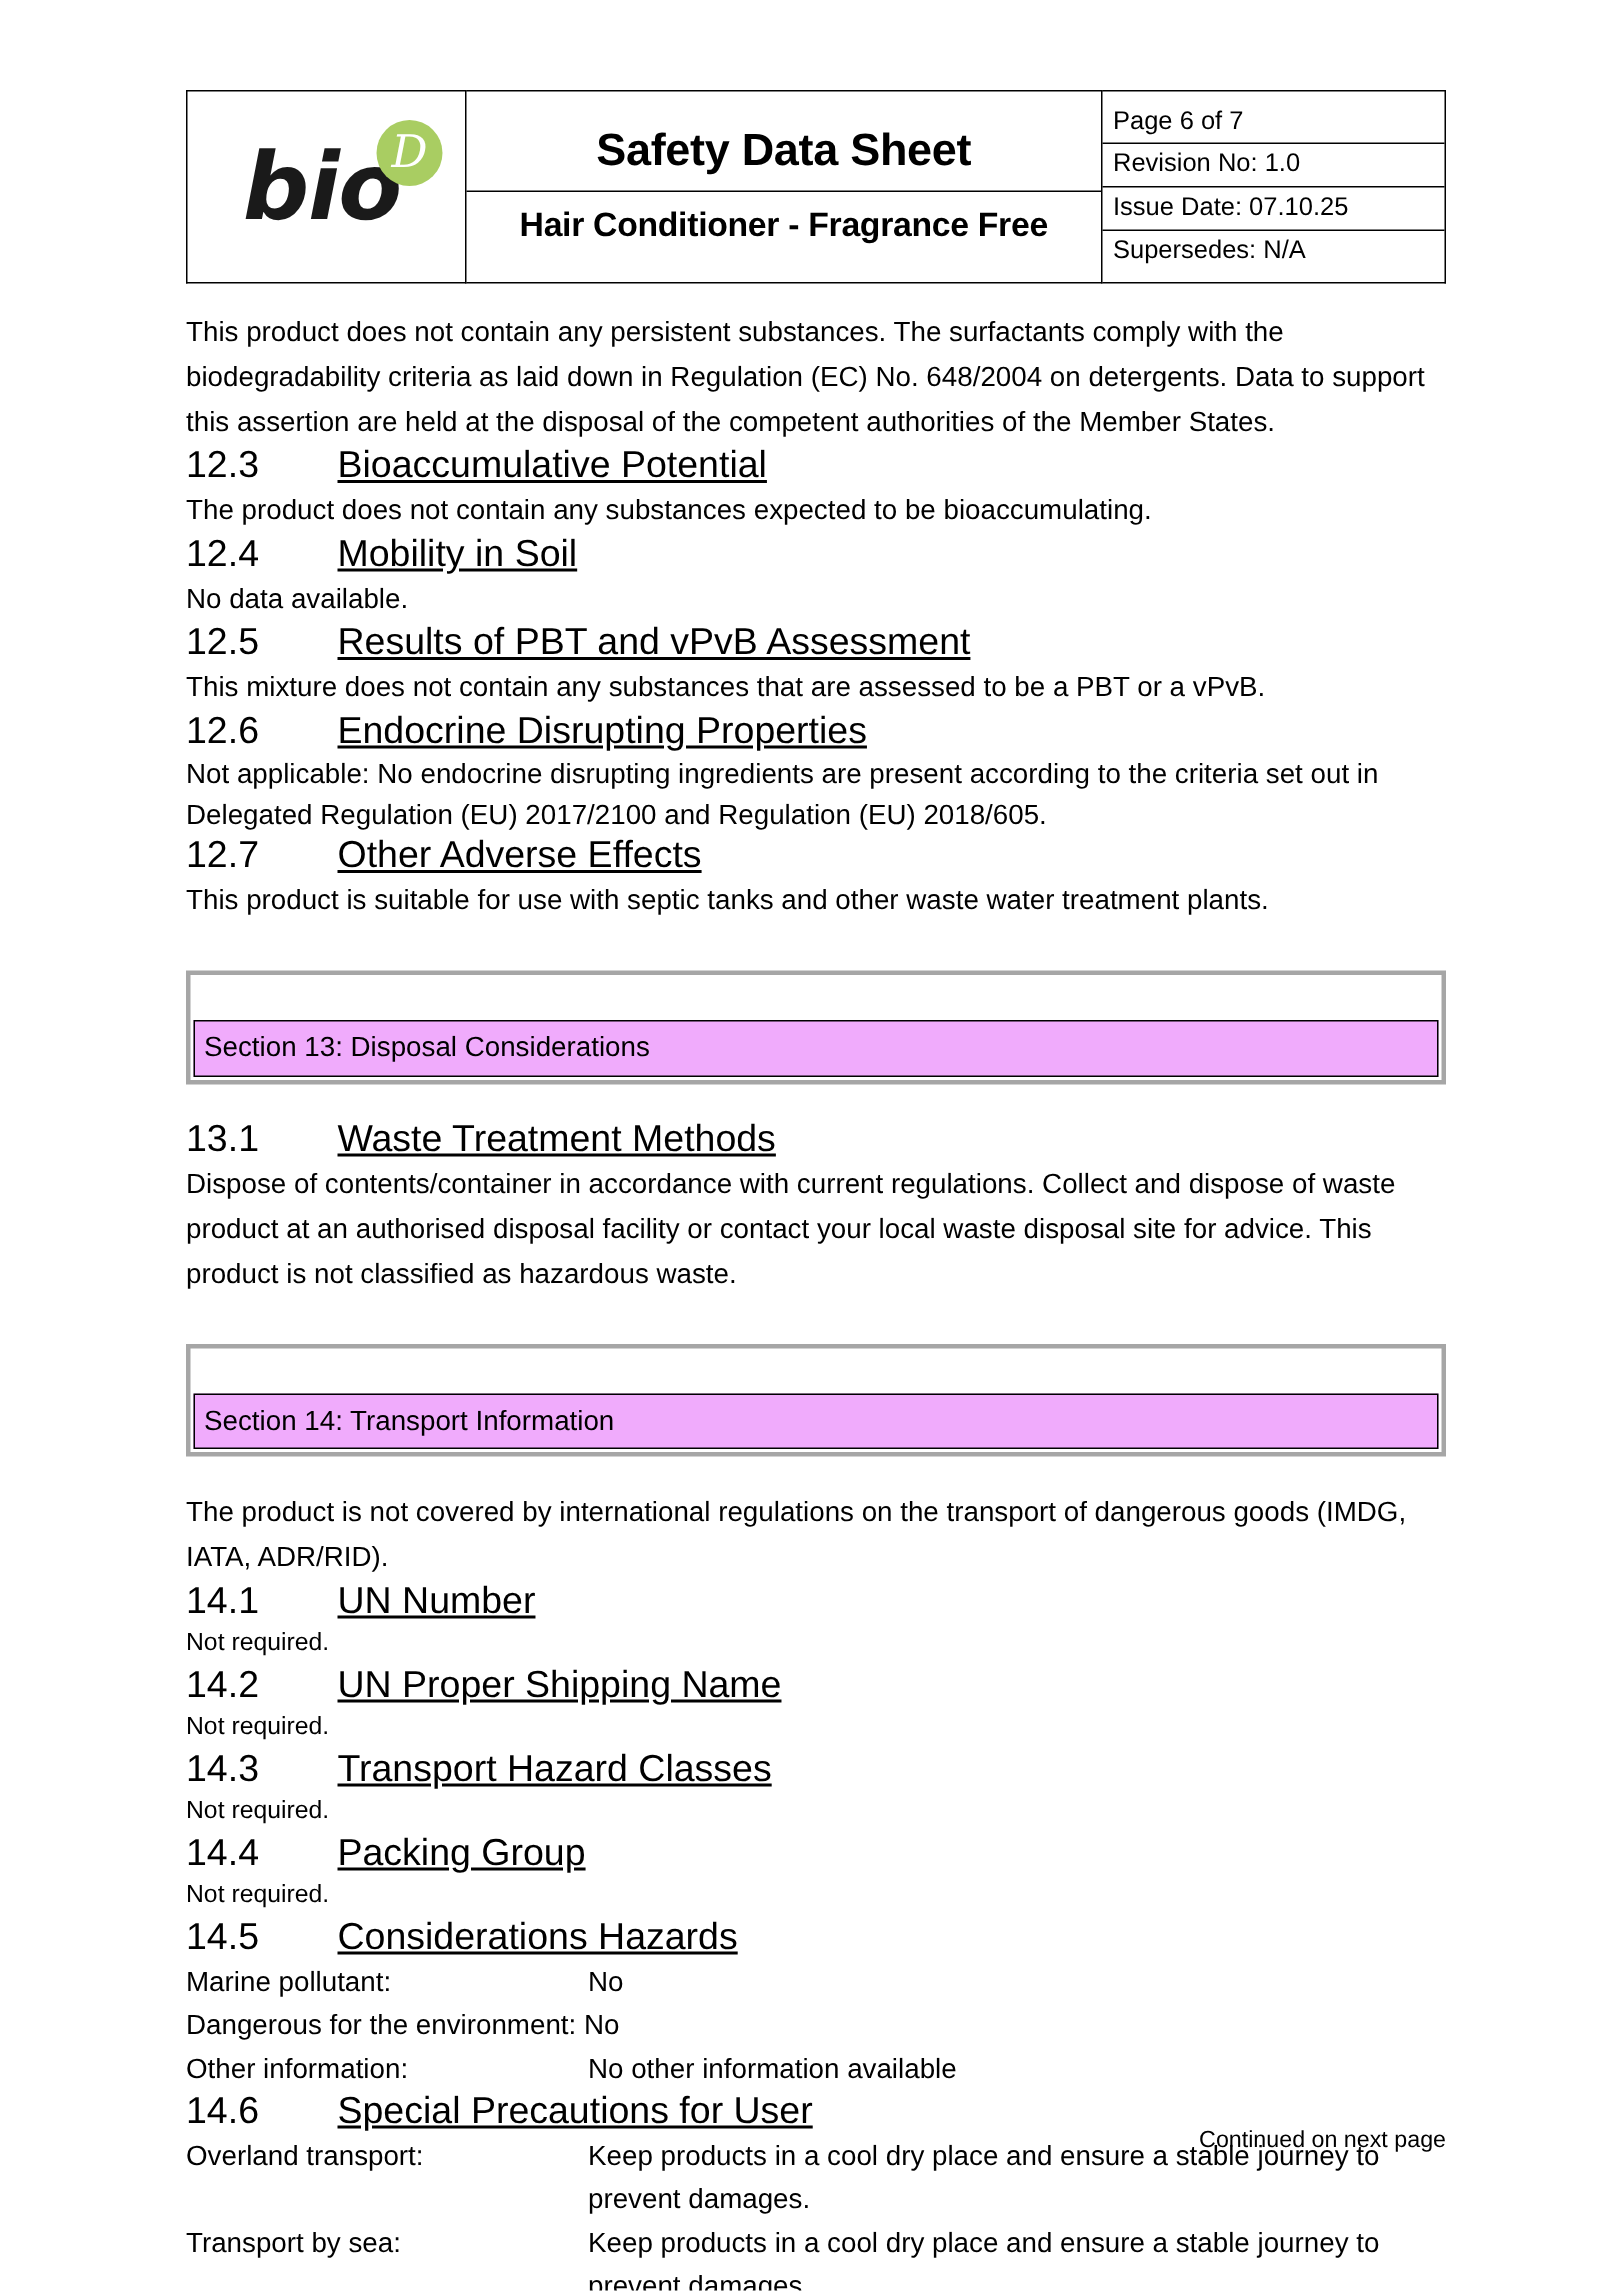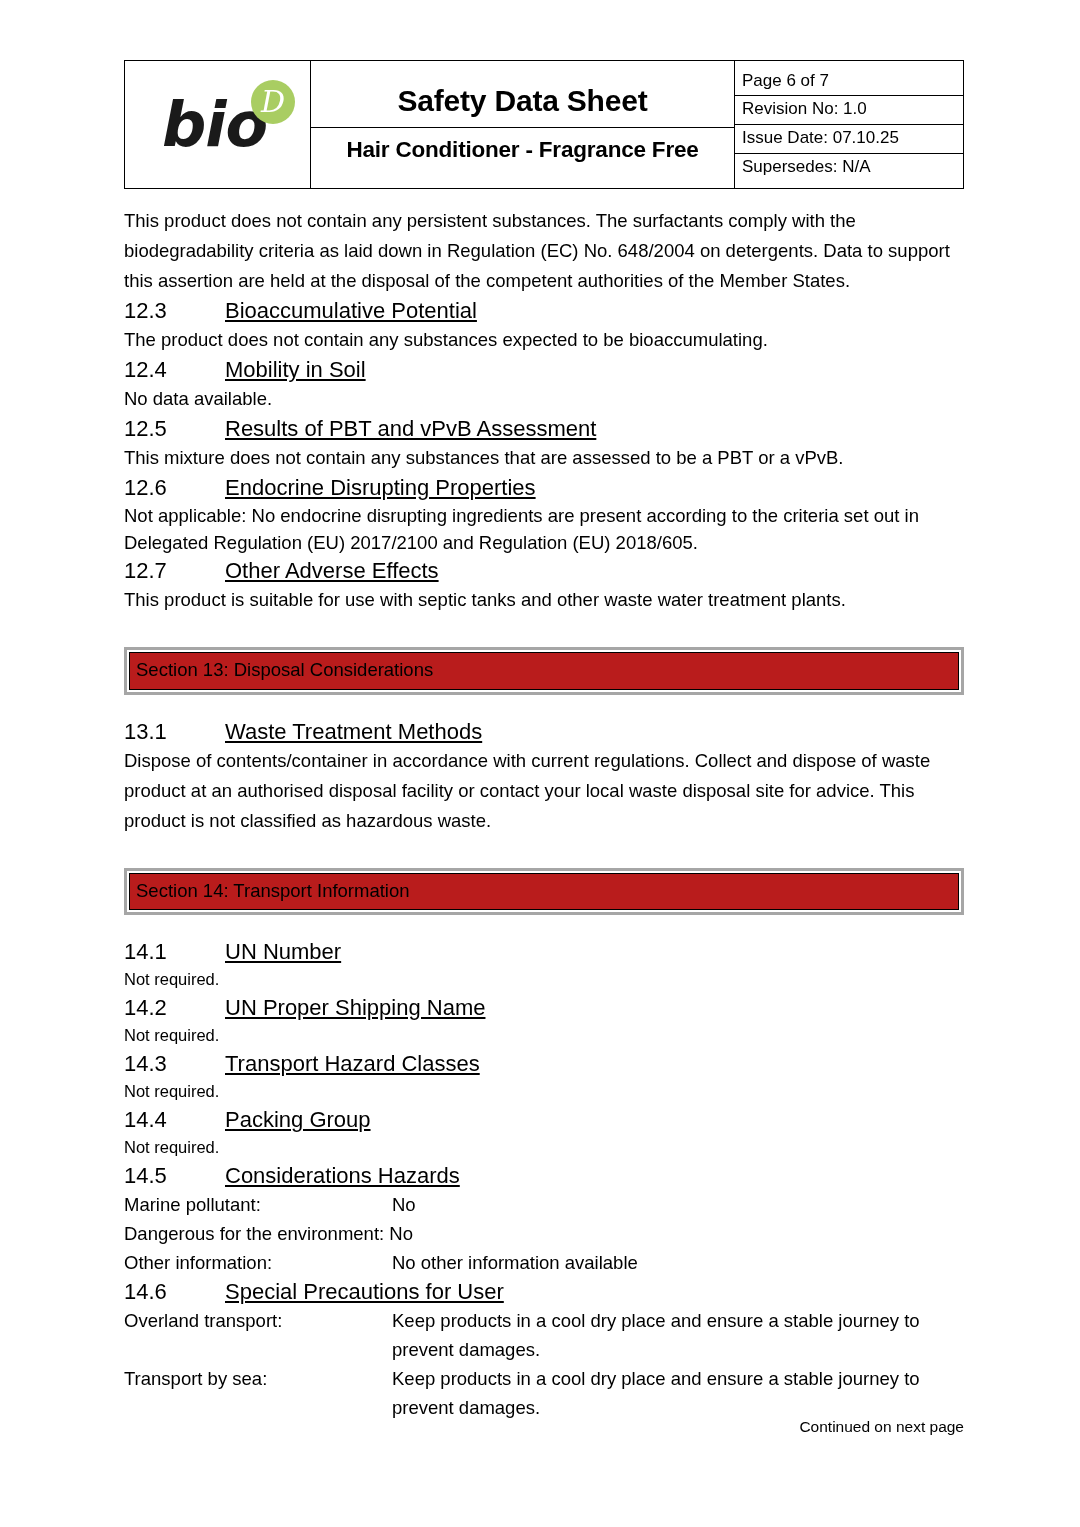--- a/index.html
+++ b/index.html
@@ -137,21 +137,21 @@
     line-height: 27px;
     margin: 0;
   }
   .small-note {
     font-size: 16.5px;
     line-height: 27px;
     margin: 0;
   }
 
   .subhead {
-    font-size: 22px;
+    font-size: 25px;
     line-height: 29px;
     margin: 0;
     display: flex;
   }
   .subhead .num {
     width: 72px;
     flex: 0 0 72px;
   }
   .subhead .title {
     text-decoration: underline;
@@ -180,24 +180,25 @@
 
   
   .section-banner {
     border: 3px solid #a6a6a6;
     padding: 2px;
     background: #ffffff;
     box-sizing: border-box;
   }
   .section-banner-inner {
     border: 1.4px solid #000000;
-    background: #b91c1c;
+    background: #f0abfc;
     font-size: 18.5px;
     line-height: 1;
     padding: 8px 0 9px 6px;
+    margin-top: 28px;
   }
 
   
   .footer {
     position: absolute;
     left: 124px;
     top: 1418px;
     width: 840px;
     text-align: right;
     font-size: 15.5px;
@@ -283,20 +284,21 @@
     <p class="para">Dispose of contents/container in accordance with current regulations.   Collect and dispose of waste product at an authorised disposal facility or contact your local waste disposal site for advice.   This product is not classified as hazardous waste.</p>
 
     <div class="spacer-lg"></div>
 
     <div class="section-banner">
       <div class="section-banner-inner">Section 14: Transport Information</div>
     </div>
 
     <div class="spacer-md"></div>
 
+    <p class="para">The product is not covered by international regulations on the transport of dangerous goods (IMDG, IATA, ADR/RID).</p>
 
     <div class="subhead">
       <span class="num">14.1</span>
       <span class="title">UN Number</span>
     </div>
     <p class="small-note">Not required.</p>
 
     <div class="subhead">
       <span class="num">14.2</span>
       <span class="title">UN Proper Shipping Name</span>

